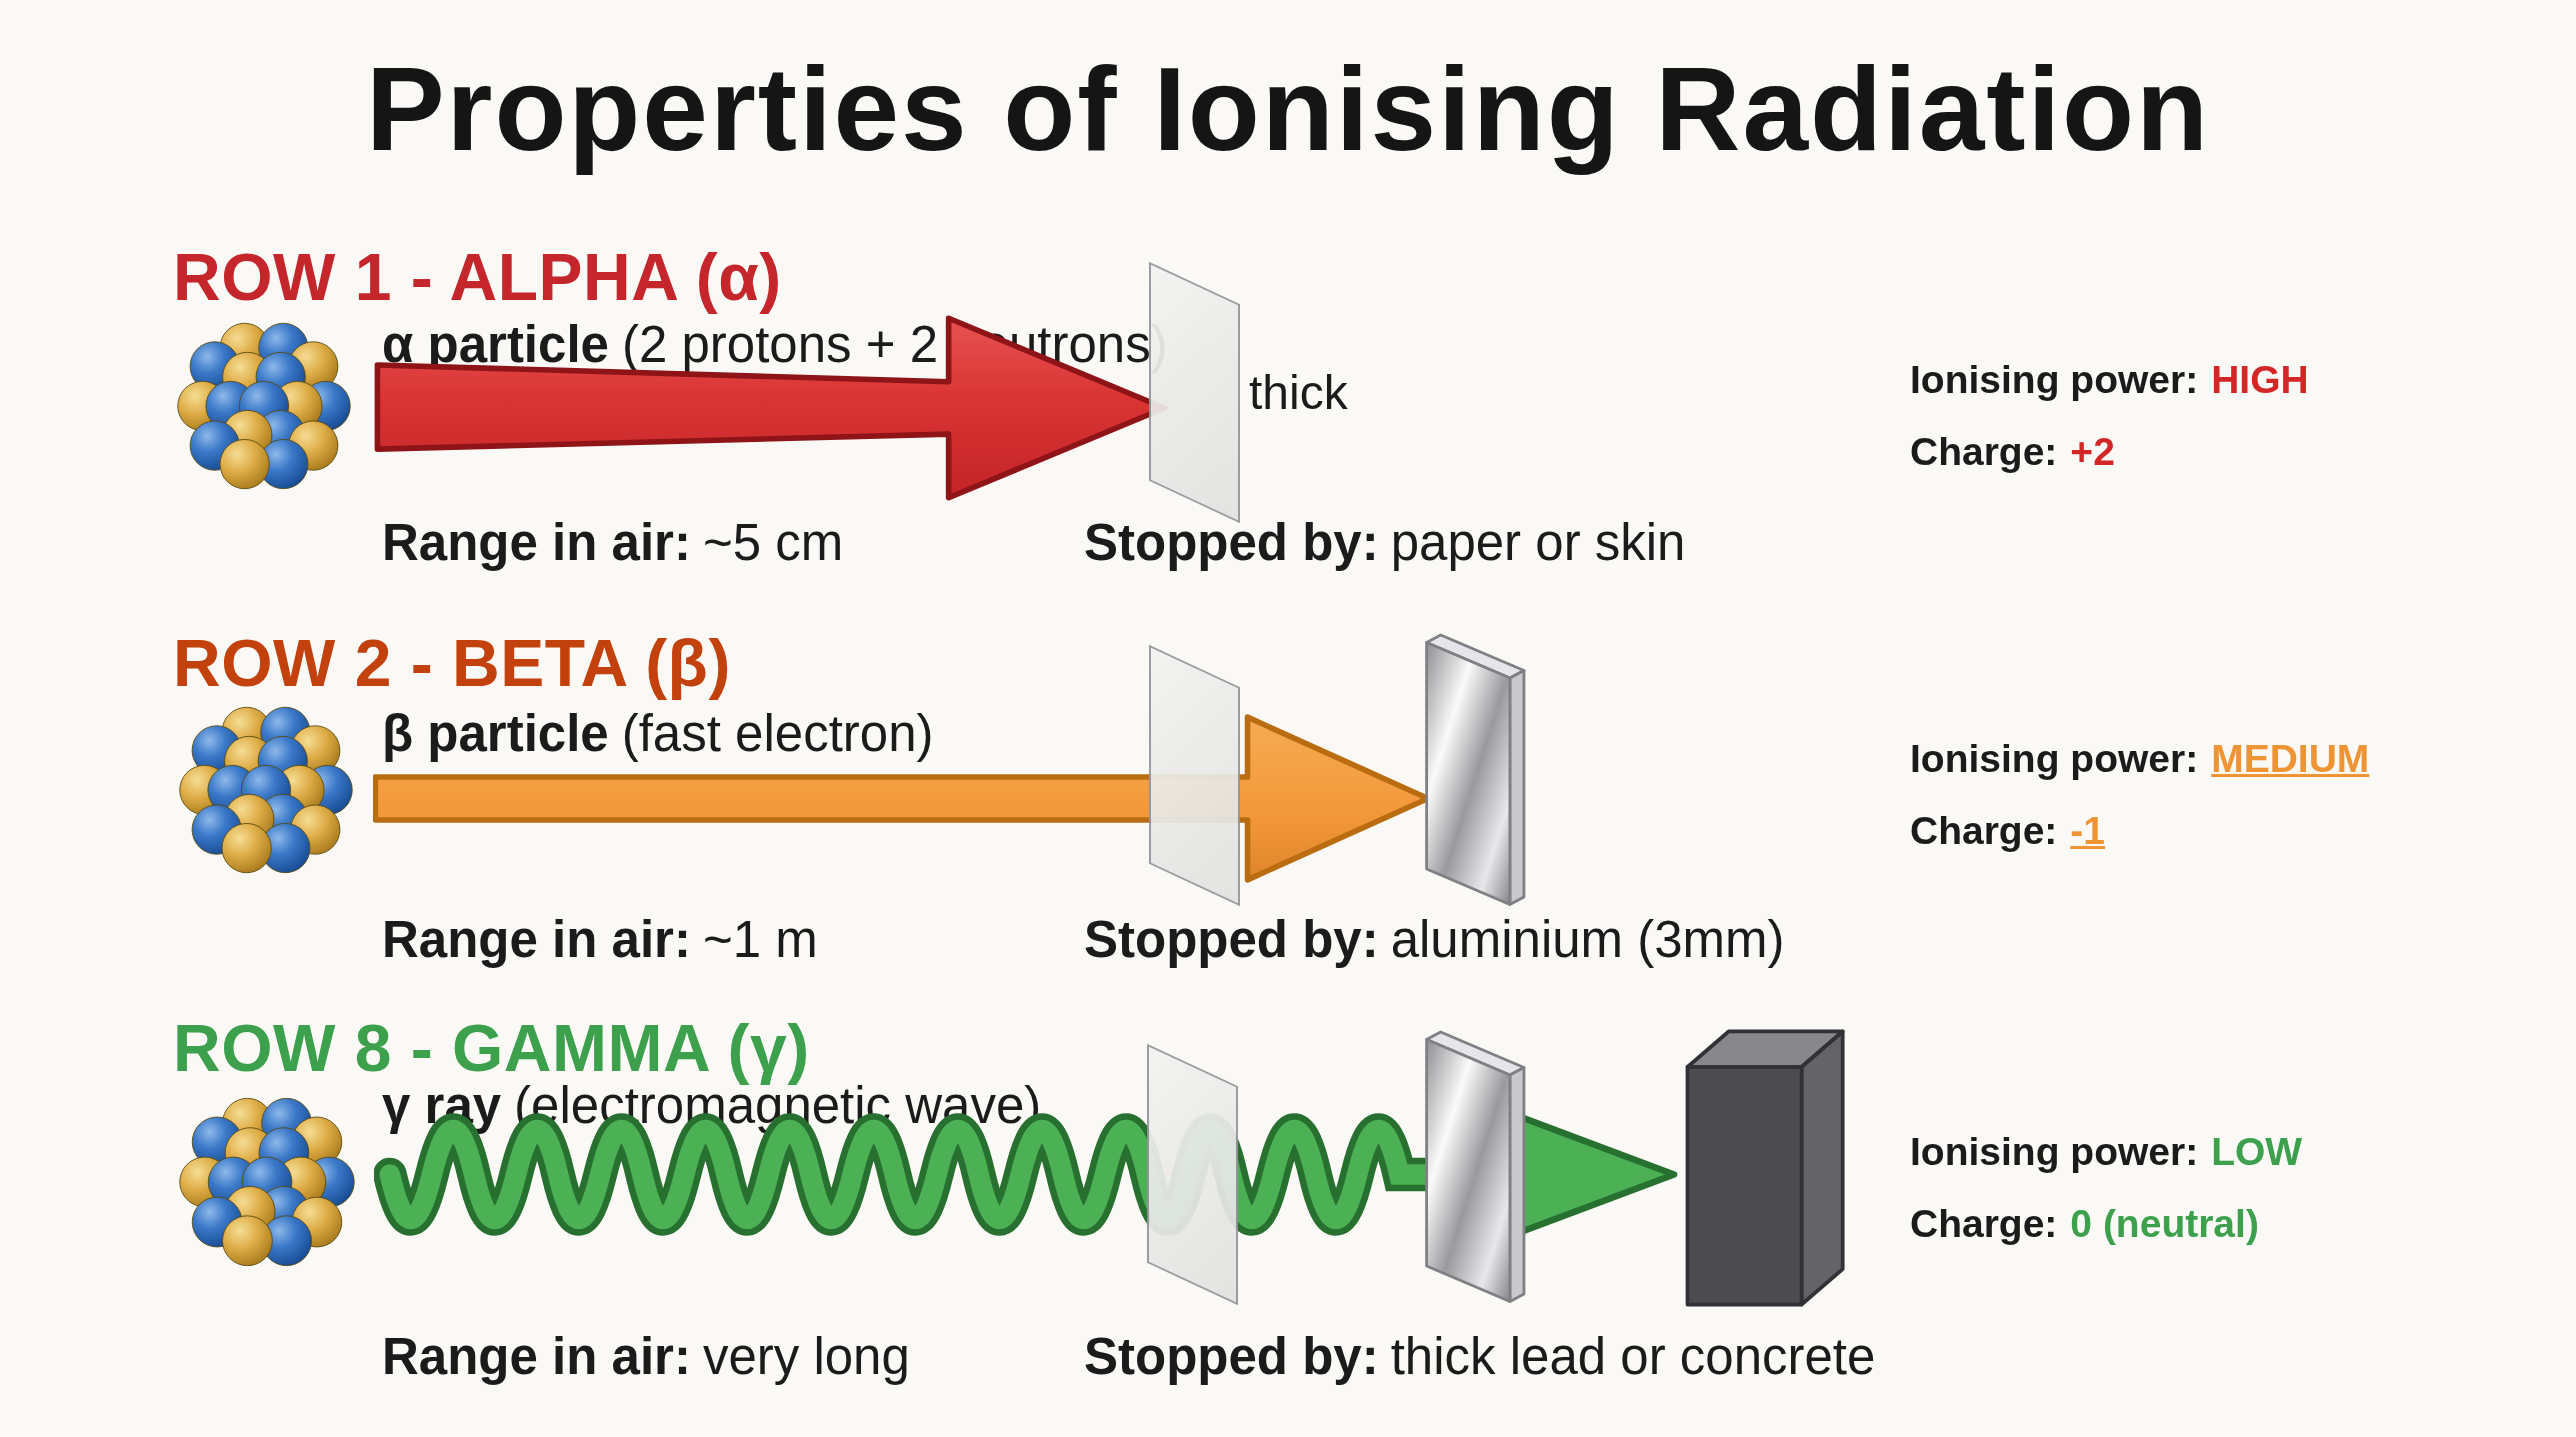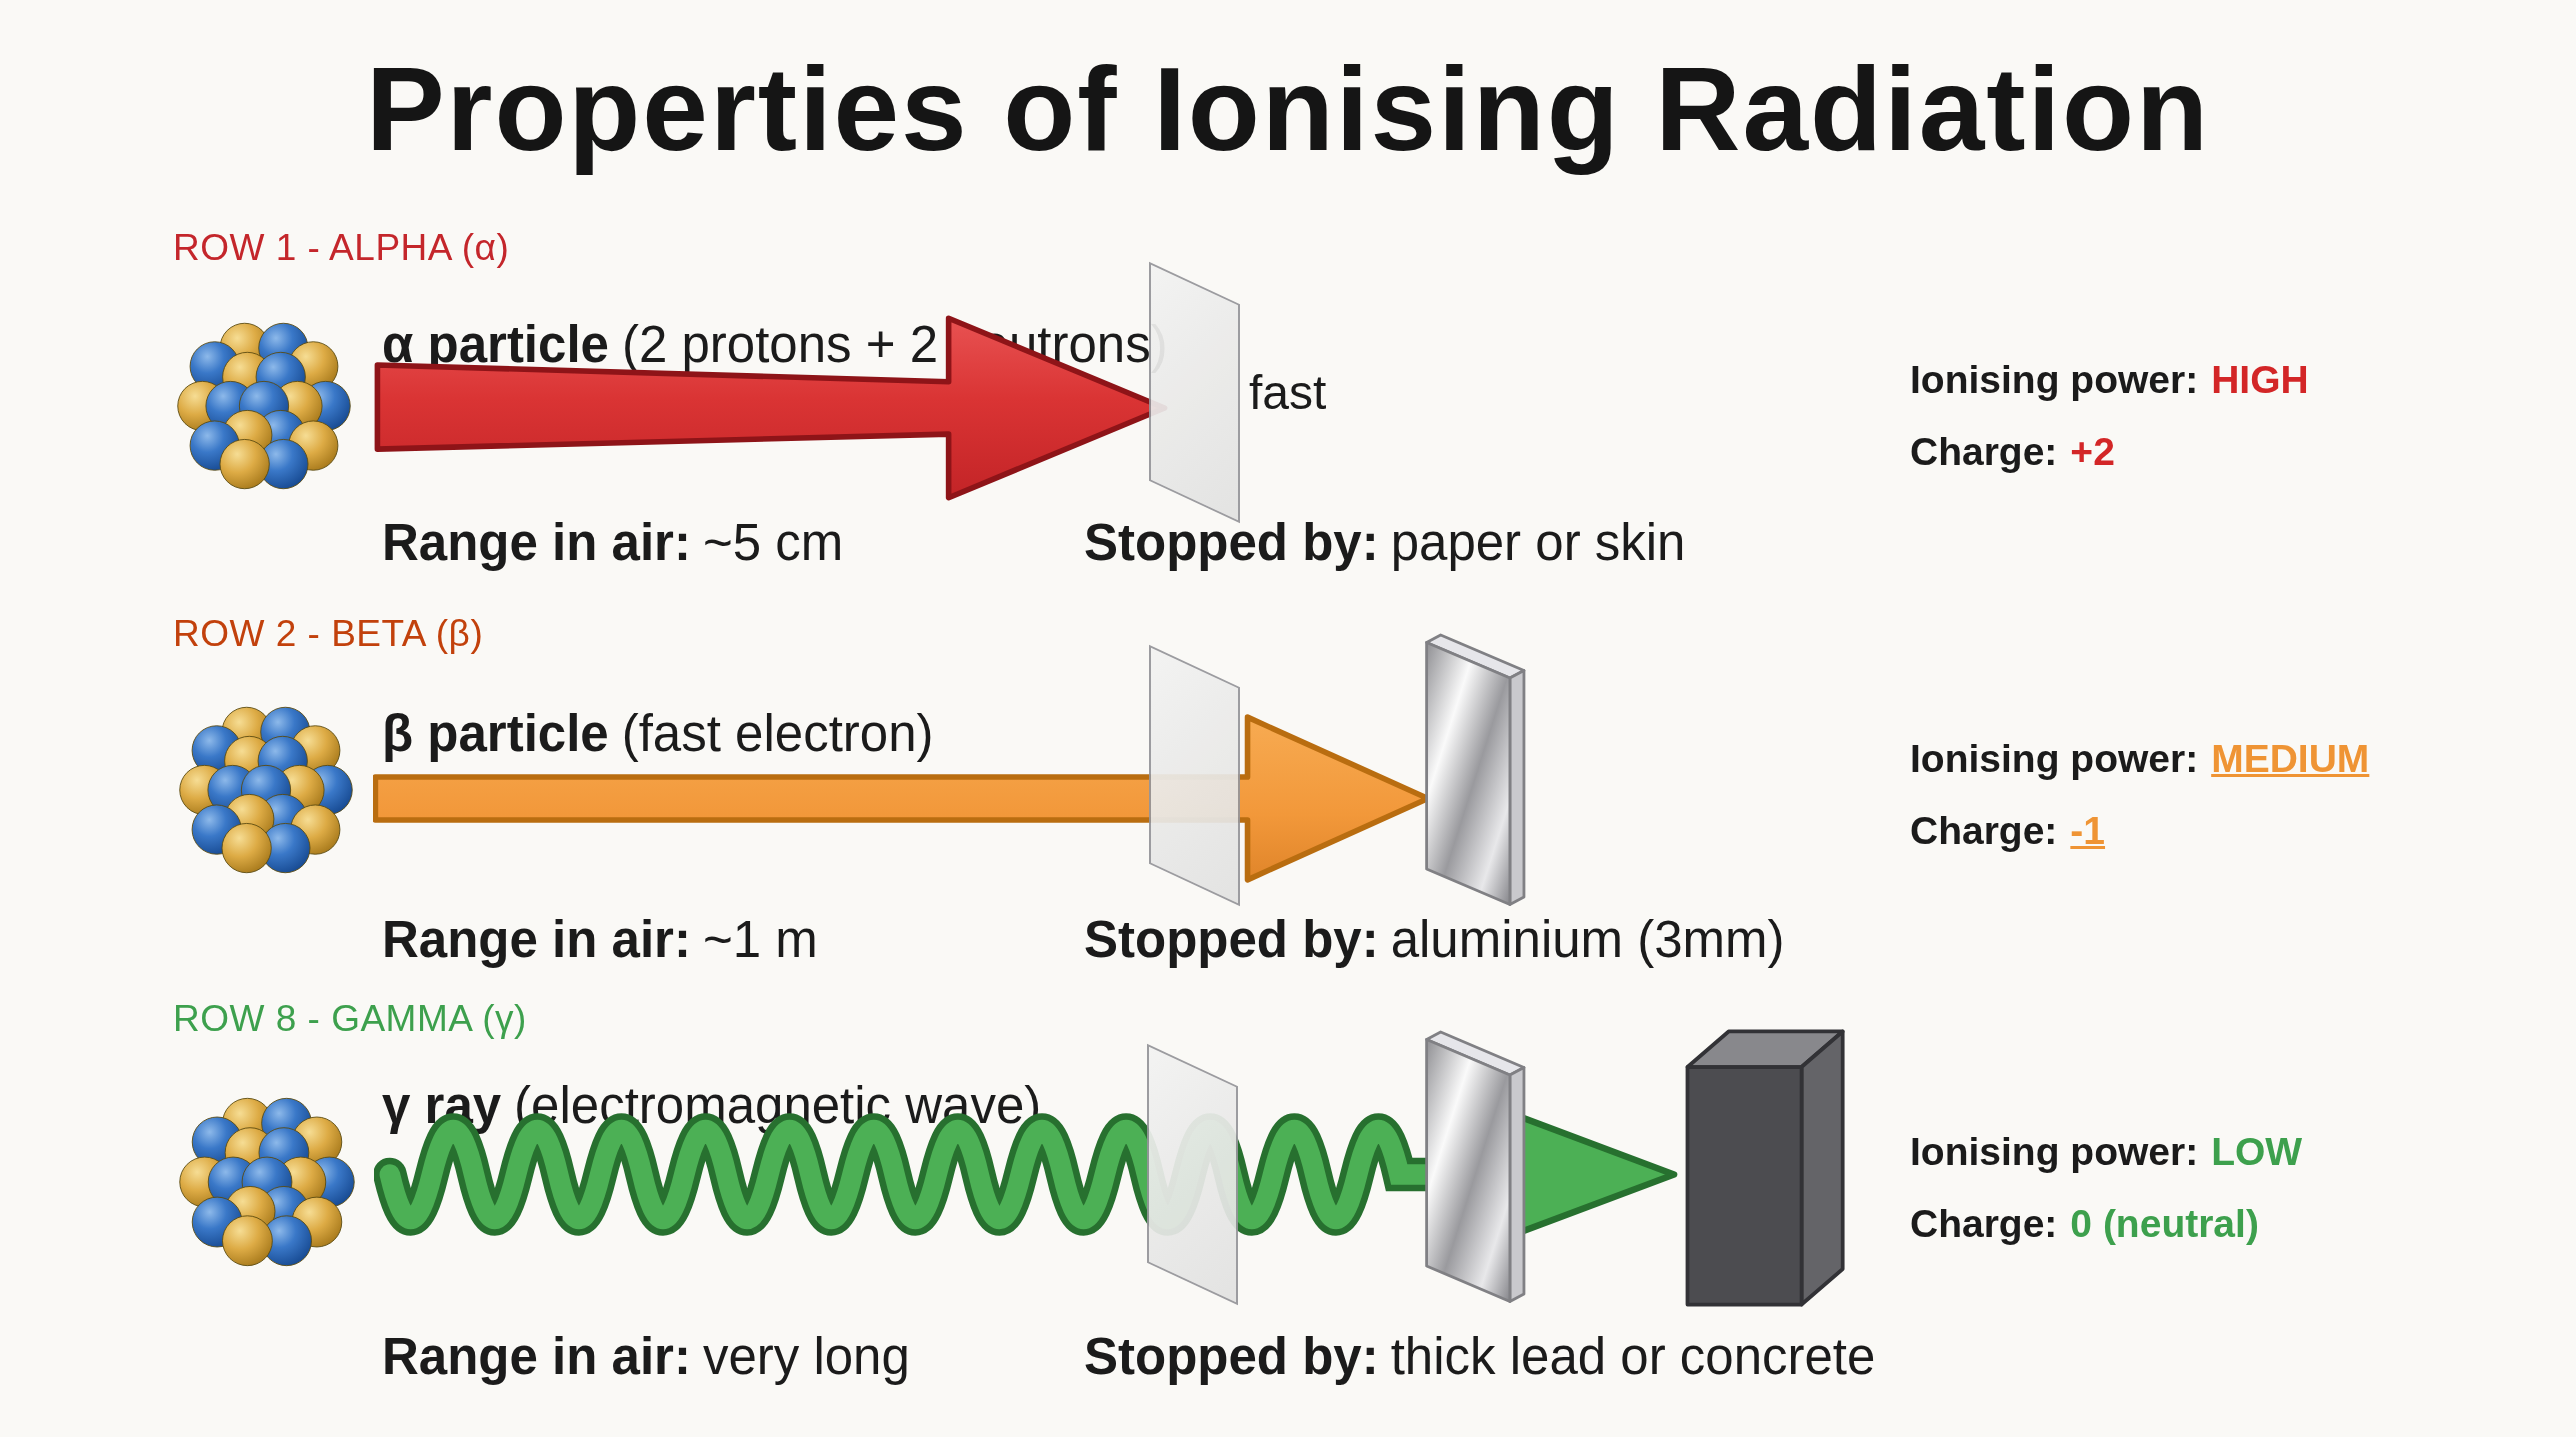--- a/index.html
+++ b/index.html
@@ -7,21 +7,21 @@
     position:relative;width:2576px;height:1438px;overflow:hidden;
     background:#faf9f6;
     font-family:"Liberation Sans","DejaVu Sans",sans-serif;
     color:#1b1b1b;
   }
   .abs{position:absolute;}
   .title{
     left:0;right:0;top:41px;text-align:center;
     font-size:118px;font-weight:700;letter-spacing:1.9px;color:#151515;
   }
-  .row-header{font-size:37px;font-weight:400;letter-spacing:0.5px;white-space:nowrap;}
+  .row-header{font-size:66px;font-weight:700;letter-spacing:0.5px;white-space:nowrap;margin-top:12px;}
   .hdr-alpha{color:#c4262b;}
   .hdr-beta{color:#c2410c;}
   .hdr-gamma{color:#3da04d;}
   .particle-label{font-size:51px;white-space:nowrap;}
   .particle-label .pname{font-weight:700;}
   .particle-label .pnote{font-weight:400;margin-left:13px;}
   .fact{font-size:51px;white-space:nowrap;}
   .fact .lbl{font-weight:700;margin-top:32px;}
   .fact .val{font-weight:400;margin-left:12px;}
   .sidepanel{font-size:39px;font-weight:700;line-height:72px;white-space:nowrap;}
@@ -108,21 +108,21 @@
   <div class="abs particle-label" style="left:382px;top:315px">
     <span class="pname">α particle</span><span class="pnote">(2 protons + 2 neutrons)</span>
   </div>
 
   <svg class="abs" style="left:373px;top:307px" width="796" height="201" viewBox="0 0 850 215">
     <polygon points="4,62 615,80 615,12 846,108 615,204 615,136 4,152" fill="url(#redFill)" stroke="#8e1418" stroke-width="6" stroke-linejoin="round"></polygon>
   </svg>
 
   <div class="abs paper" style="left:1149px;top:283px"></div>
 
-  <div class="abs caption" style="left:1249px;top:365px">fast</div>
+  <div class="abs caption" style="left:1249px;top:365px">thick</div>
 
   <div class="abs fact" style="left:382px;top:513px">
     <span class="lbl">Range in air:</span><span class="val">~5 cm</span>
   </div>
   <div class="abs fact" style="left:1084px;top:513px">
     <span class="lbl">Stopped by:</span><span class="val">paper or skin</span>
   </div>
 
   <div class="abs sidepanel" style="left:1910px;top:344px">
     <div><span>Ionising power:</span><span class="v v-red">HIGH</span></div>

